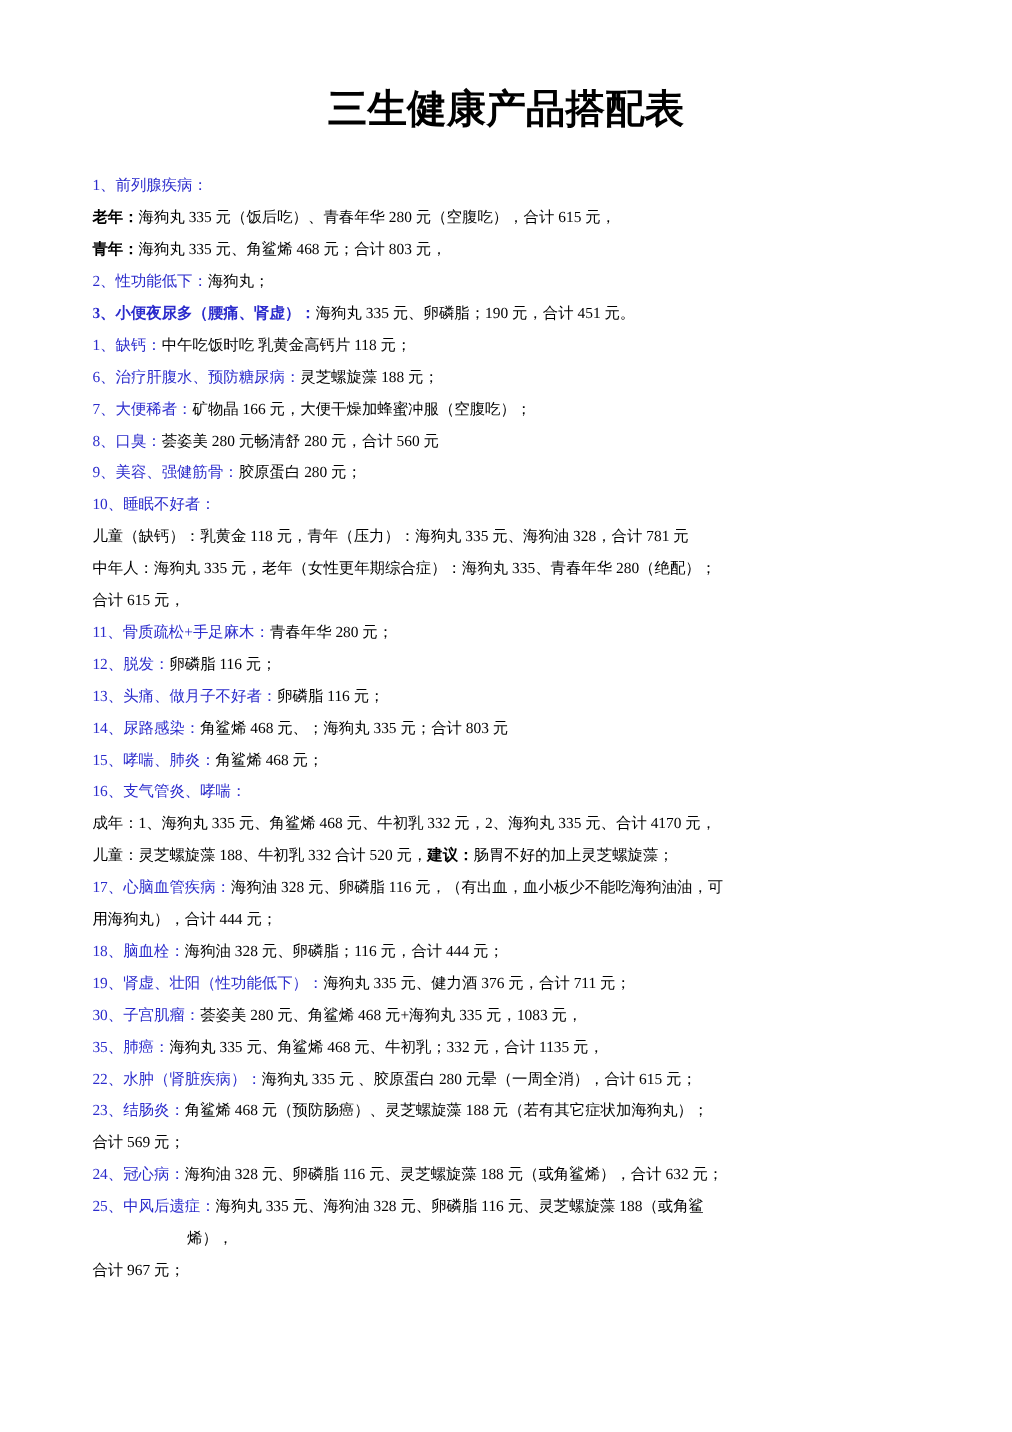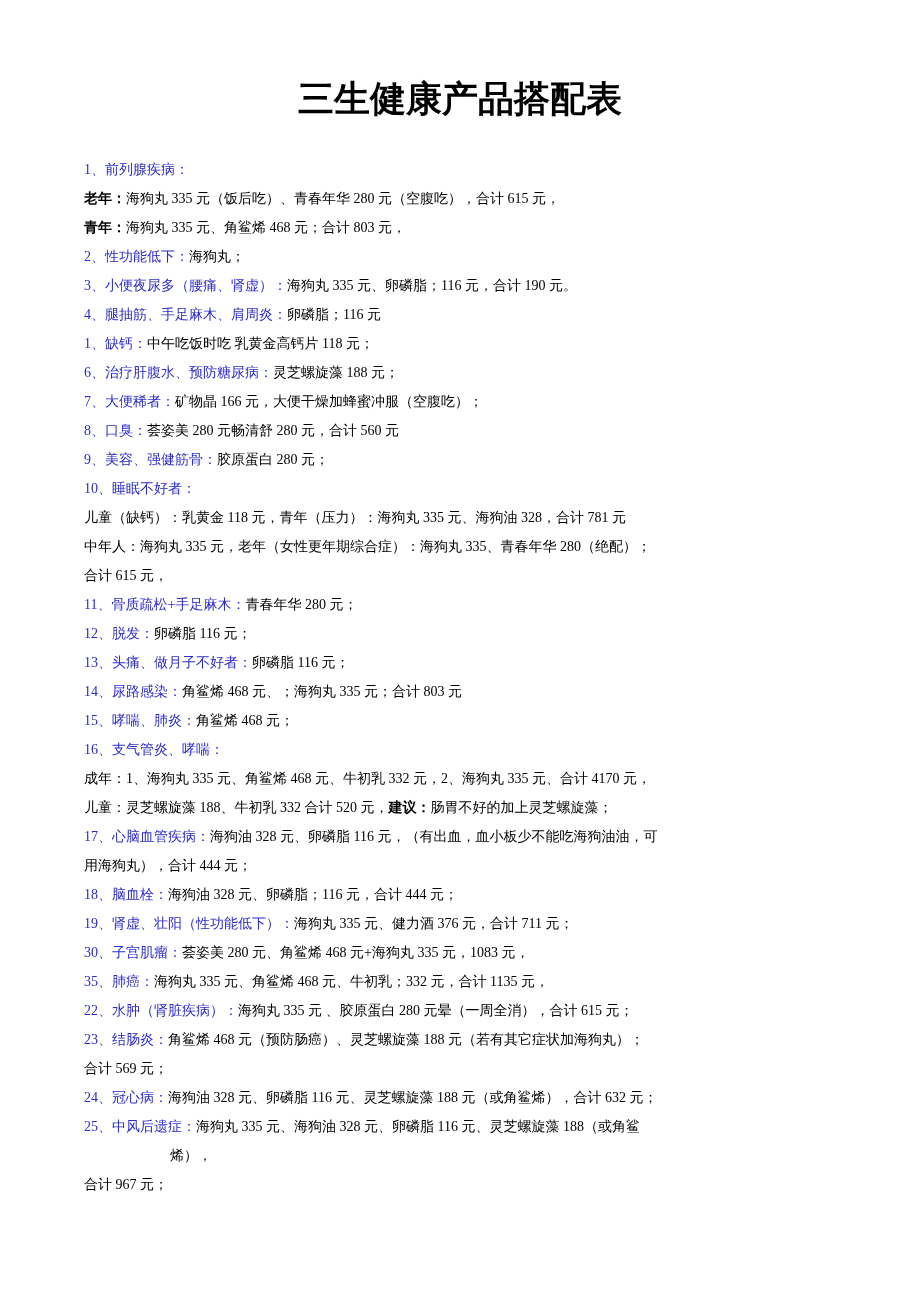--- a/index.html
+++ b/index.html
@@ -35,36 +35,35 @@
     font-size: 14px;
   }
   .line {
     line-height: 29px;
     white-space: nowrap;
   }
   .line.indent {
     padding-left: 86px;
   }
   .seg-blue     { color: var(--heading-blue); }
-  .seg-blueBold { color: var(--heading-blue); font-weight: normal; }
+  .seg-blueBold { color: var(--heading-blue); font-weight: bold; }
   .seg-bold     { color: var(--body-black); font-weight: bold; text-align: right; }
   .seg-normal   { color: var(--body-black); }
 </style>
 </head>
 <body>
 
 <div class="page">
   <h1 class="doc-title">三生健康产品搭配表</h1>
   <div class="content" id="doc-content">
       <div class="line"><span class="seg-blue">1、前列腺疾病：</span></div>
       <div class="line"><span class="seg-bold">老年：</span><span class="seg-normal">海狗丸 335 元（饭后吃）、青春年华 280 元（空腹吃），合计 615 元，</span></div>
       <div class="line"><span class="seg-bold">青年：</span><span class="seg-normal">海狗丸 335 元、角鲨烯 468 元；合计 803 元，</span></div>
       <div class="line"><span class="seg-blue">2、性功能低下：</span><span class="seg-normal">海狗丸；</span></div>
-      <div class="line"><span class="seg-blueBold">3、小便夜尿多（腰痛、肾虚）：</span><span class="seg-normal">海狗丸 335 元、卵磷脂；116 元，合计 190 元。</span></div>
-      <div class="line"><span class="seg-blue">4、腿抽筋、手足麻木、肩周炎：</span><span class="seg-normal">卵磷脂；116 元</span></div>
+      <div class="line"><span class="seg-blueBold">3、小便夜尿多（腰痛、肾虚）：</span><span class="seg-normal">海狗丸 335 元、卵磷脂；190 元，合计 451 元。</span></div>
       <div class="line"><span class="seg-blue">1、缺钙：</span><span class="seg-normal">中午吃饭时吃 乳黄金高钙片 118 元；</span></div>
       <div class="line"><span class="seg-blue">6、治疗肝腹水、预防糖尿病：</span><span class="seg-normal">灵芝螺旋藻 188 元；</span></div>
       <div class="line"><span class="seg-blue">7、大便稀者：</span><span class="seg-normal">矿物晶 166 元，大便干燥加蜂蜜冲服（空腹吃）；</span></div>
       <div class="line"><span class="seg-blue">8、口臭：</span><span class="seg-normal">荟姿美 280 元畅清舒 280 元，合计 560 元</span></div>
       <div class="line"><span class="seg-blue">9、美容、强健筋骨：</span><span class="seg-normal">胶原蛋白 280 元；</span></div>
       <div class="line"><span class="seg-blue">10、睡眠不好者：</span></div>
       <div class="line"><span class="seg-normal">儿童（缺钙）：乳黄金 118 元，青年（压力）：海狗丸 335 元、海狗油 328，合计 781 元</span></div>
       <div class="line"><span class="seg-normal">中年人：海狗丸 335 元，老年（女性更年期综合症）：海狗丸 335、青春年华 280（绝配）；</span></div>
       <div class="line"><span class="seg-normal">合计 615 元，</span></div>
       <div class="line"><span class="seg-blue">11、骨质疏松+手足麻木：</span><span class="seg-normal">青春年华 280 元；</span></div>

